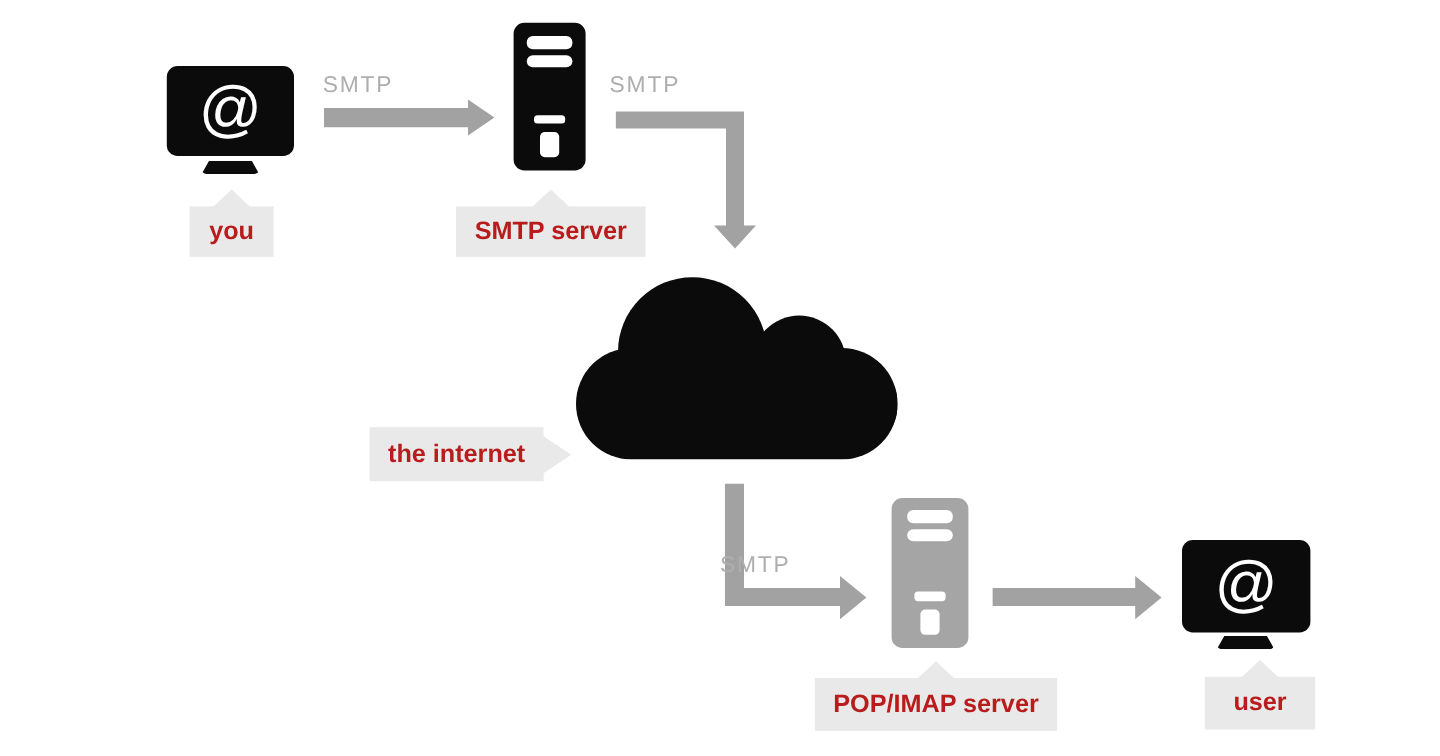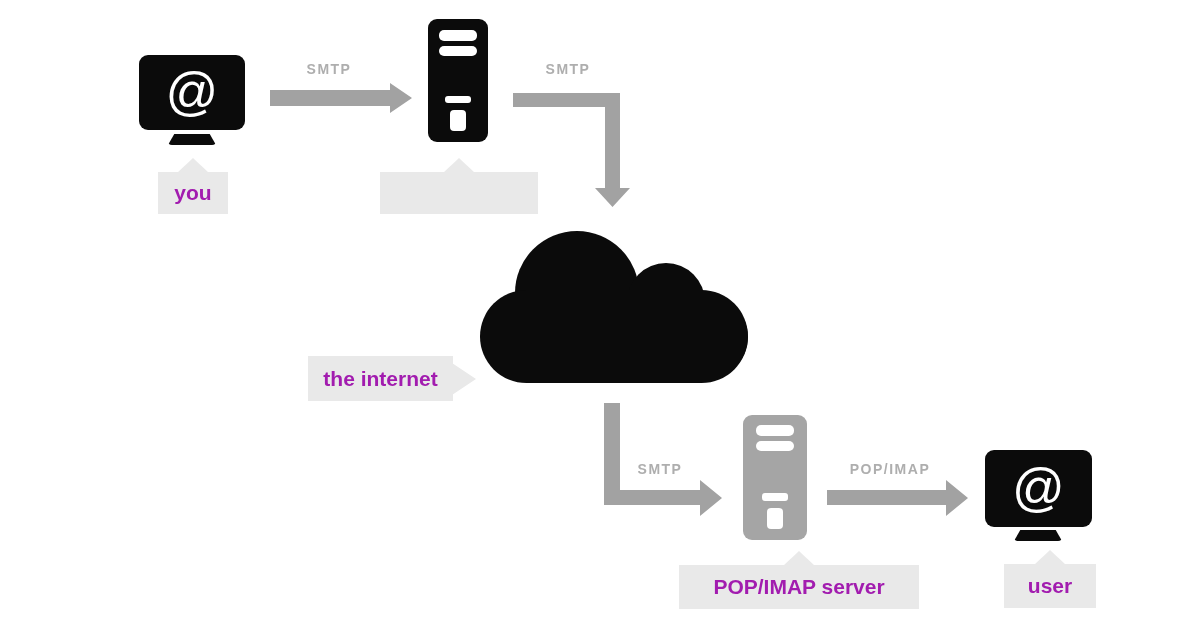--- a/index.html
+++ b/index.html
@@ -27,39 +27,39 @@
   
   .server-body{position:absolute;border-radius:9px;}
   .server-body.black{background:#0b0b0b;}
   .server-body.gray{background:#a5a5a5;}
   .server-bar{position:absolute;background:#ffffff;border-radius:5px;}
   .server-slot{position:absolute;background:#ffffff;border-radius:3px;}
   .server-drive{position:absolute;background:#ffffff;border-radius:4px;}
 
   
   .callout{
-    position:absolute;background:#e9e9e9;color:#a21caf;
+    position:absolute;background:#e9e9e9;color:#b91c1c;
     font-size:21px;font-weight:700;text-align:center;
     display:flex;align-items:center;justify-content:center;
   }
   .callout .tip-up{
     position:absolute;top:-14px;left:50%;margin-left:-16px;
     width:0;height:0;border-left:16px solid transparent;
     border-right:16px solid transparent;border-bottom:15px solid #e9e9e9;
   }
   .callout .tip-right{
     position:absolute;right:-23px;top:50%;margin-top:-16px;
     width:0;height:0;border-top:16px solid transparent;
     border-bottom:16px solid transparent;border-left:24px solid #e9e9e9;
   }
 
   
   .protocol{
-    position:absolute;color:#aeaeae;font-size:14px;font-weight:700;
-    letter-spacing:1.5px;text-align:center;
+    position:absolute;color:#aeaeae;font-size:19px;font-weight:400;
+    letter-spacing:1.5px;text-align:left;
   }
 
   .arrow-fill{fill:#a2a2a2;}
 </style>
 </head>
 <body>
 
 <div class="canvas">
 
   <div class="abs" style="left:0;top:0;">
@@ -81,20 +81,21 @@
 
   <div class="server-body black" style="left:428px;top:19px;width:60px;height:123px;">
     <div class="server-bar" style="left:11px;top:11px;width:38px;height:11px;"></div>
     <div class="server-bar" style="left:11px;top:27px;width:38px;height:10px;"></div>
     <div class="server-slot" style="left:17px;top:77px;width:26px;height:7px;"></div>
     <div class="server-drive" style="left:22px;top:91px;width:16px;height:21px;"></div>
   </div>
 
   <div class="callout" style="left:380px;top:172px;width:158px;height:42px;">
     <span class="tip-up"></span>
+    <span>SMTP server</span>
   </div>
 
   <svg class="abs" style="left:513px;top:88px;" width="117" height="120" viewBox="0 0 117 120">
     <polygon class="arrow-fill" points="0,5 107,5 107,100 117,100 99.5,119 82,100 92,100 92,19 0,19"></polygon>
   </svg>
   <span class="protocol" style="left:508px;top:61px;width:120px;">SMTP</span>
 
   <svg class="abs" style="left:480px;top:230px;" width="268" height="153" viewBox="0 0 268 153">
     <g fill="#0b0b0b">
       <circle cx="97" cy="63" r="62"></circle>
@@ -114,29 +115,28 @@
   </svg>
   <span class="protocol" style="left:600px;top:461px;width:120px;">SMTP</span>
 
   <div class="server-body gray" style="left:743px;top:415px;width:64px;height:125px;">
     <div class="server-bar" style="left:13px;top:10px;width:38px;height:11px;"></div>
     <div class="server-bar" style="left:13px;top:26px;width:38px;height:10px;"></div>
     <div class="server-slot" style="left:19px;top:78px;width:26px;height:8px;"></div>
     <div class="server-drive" style="left:24px;top:93px;width:16px;height:21px;"></div>
   </div>
 
-  <div class="callout" style="left:679px;top:565px;width:240px;height:44px;">
+  <div class="callout" style="left:679px;top:565px;width:202px;height:44px;">
     <span class="tip-up"></span>
     <span>POP/IMAP server</span>
   </div>
 
   <svg class="abs" style="left:827px;top:480px;" width="141" height="36" viewBox="0 0 141 36">
     <polygon class="arrow-fill" points="0,10 119,10 119,0 141,18 119,36 119,25 0,25"></polygon>
   </svg>
-  <span class="protocol" style="left:820px;top:461px;width:140px;">POP/IMAP</span>
 
   <div class="abs" style="left:0;top:0;">
     <div class="monitor-screen" style="left:985px;top:450px;width:107px;height:77px;">
       <span class="at-symbol">@</span>
     </div>
     <div class="monitor-stand" style="left:1014px;top:530px;width:48px;"></div>
   </div>
 
   <div class="callout" style="left:1004px;top:564px;width:92px;height:44px;">
     <span class="tip-up"></span>

